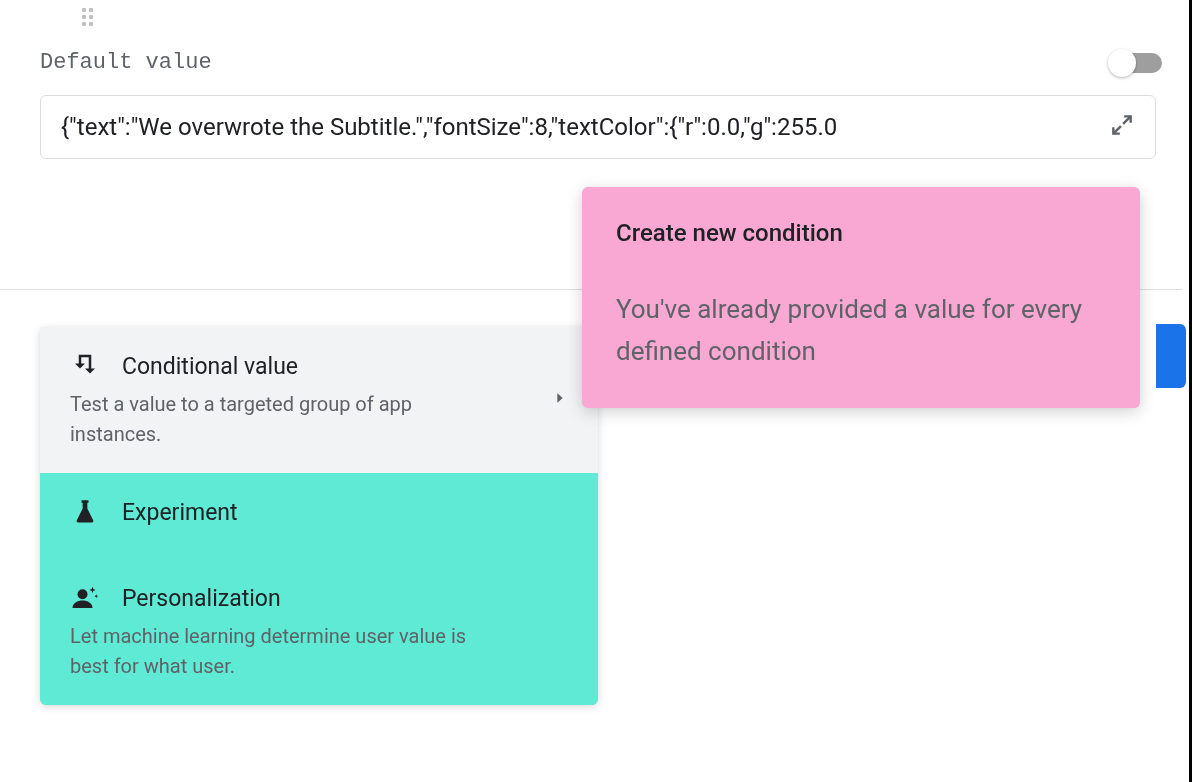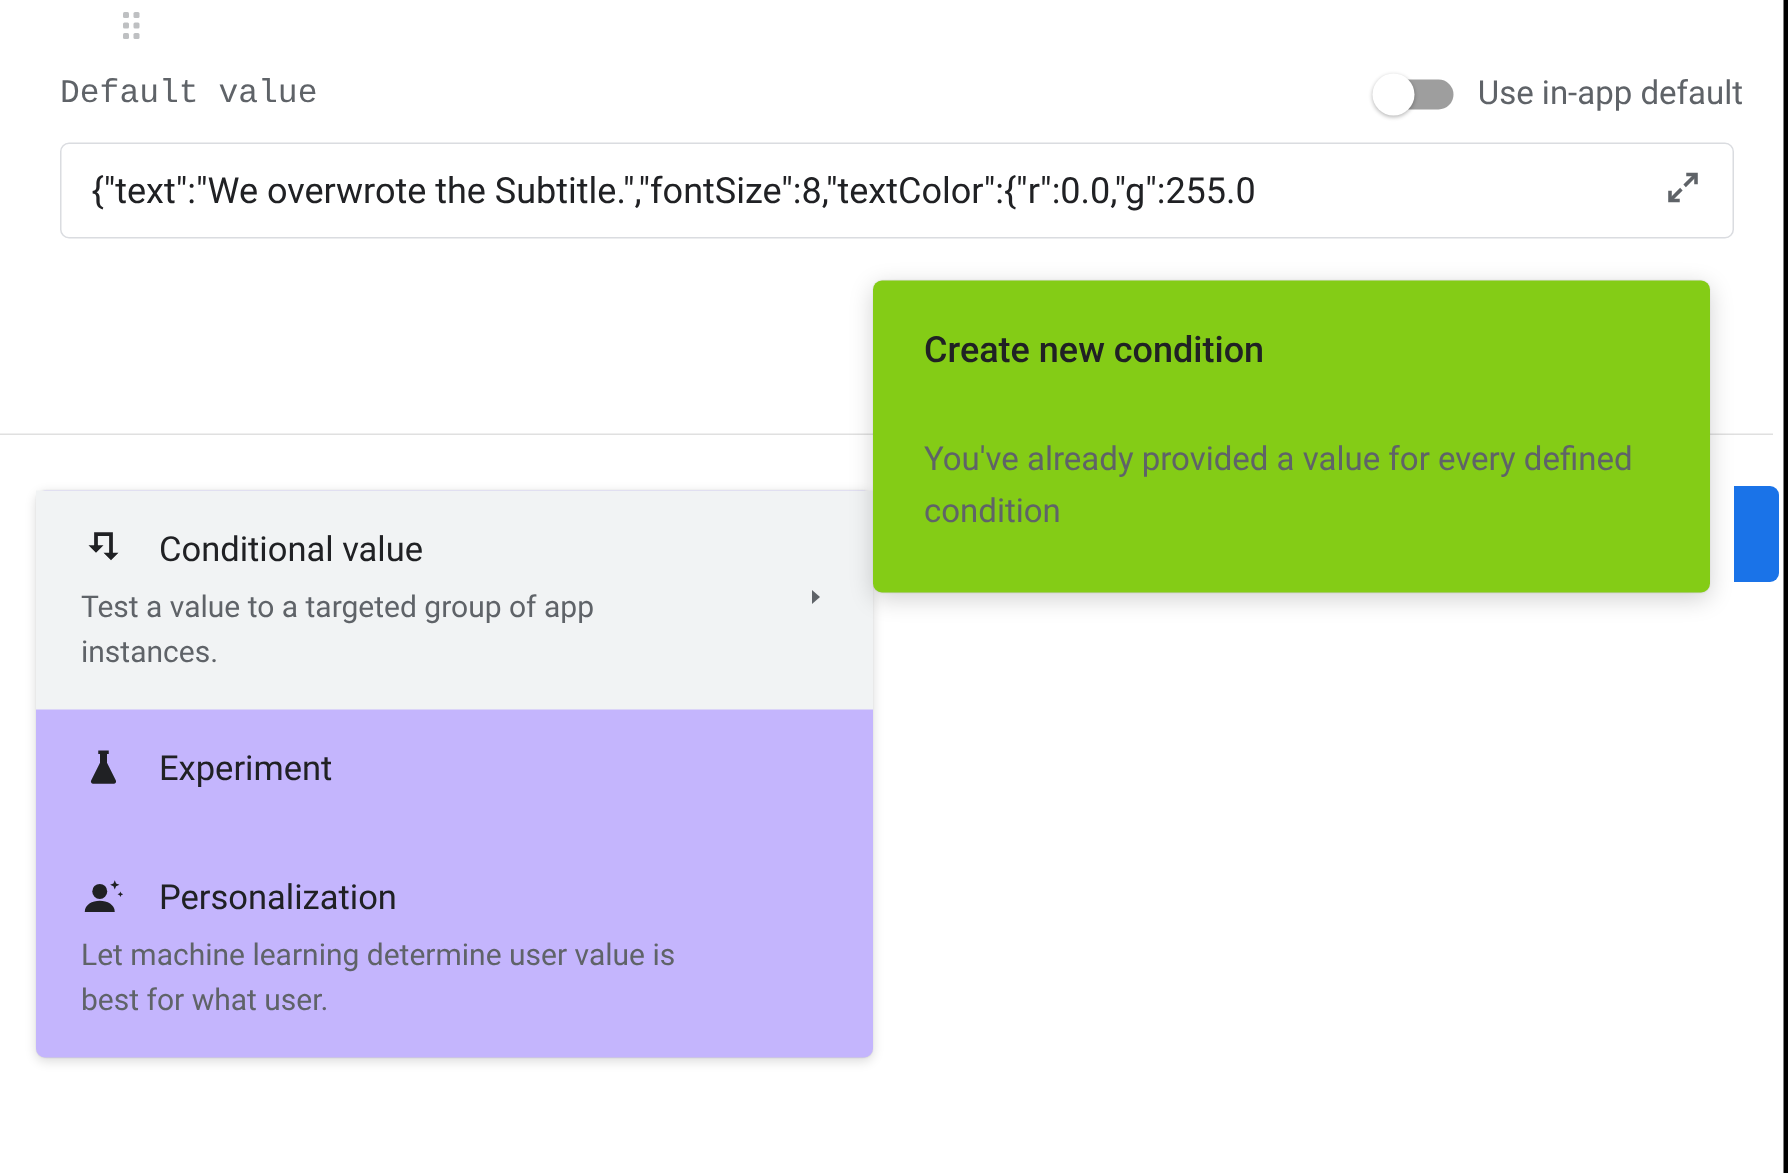--- a/index.html
+++ b/index.html
@@ -115,24 +115,24 @@
       position: absolute;
       right: 6px;
       top: 324px;
       width: 30px;
       height: 64px;
       background: #1a73e8;
       border-radius: 0 6px 6px 0;
     }
     .options-menu {
       position: absolute;
-      left: 24px;
+      left: 40px;
       top: 327px;
       width: 558px;
-      background: #c4b5fd;
+      background: #5eead4;
       border-radius: 6px;
       box-shadow: 0 2px 8px rgba(0,0,0,0.15), 0 0 1px rgba(0,0,0,0.1);
     }
     .menu-item {
       padding: 24px 30px 24px 30px;
       cursor: pointer;
       position: relative;
     }
     .menu-item.highlighted {
       background: #f1f3f4;
@@ -167,33 +167,33 @@
       right: 30px;
       top: 50%;
       transform: translateY(-50%);
       color: #5f6368;
     }
     .tooltip-popup {
       position: absolute;
       left: 582px;
       top: 187px;
       width: 558px;
-      background: #84cc16;
+      background: #f9a8d4;
       border-radius: 6px;
       box-shadow: 0 4px 16px rgba(0,0,0,0.18), 0 0 1px rgba(0,0,0,0.1);
       padding: 32px 34px 36px 34px;
     }
     .tooltip-title {
       font-size: 24px;
       font-weight: 500;
       color: #202124;
       margin-bottom: 42px;
     }
     .tooltip-text {
-      font-size: 22px;
+      font-size: 26px;
       color: #5f6368;
       line-height: 1.6;
     }
     .right-border {
       position: absolute;
       right: 0;
       top: 0;
       bottom: 0;
       width: 3px;
       background: #000;
@@ -217,21 +217,20 @@
     </span>
 </div>
 
 <div class="default-value-section">
   <div class="default-value-header">
     <span class="default-value-label">Default value</span>
     <div class="toggle-group">
       <div class="toggle-switch">
         <div class="toggle-thumb"></div>
       </div>
-      <span class="toggle-label">Use in-app default</span>
     </div>
   </div>
   <div class="value-input-container">
     <span class="value-input-text">{"text":"We overwrote the Subtitle.","fontSize":8,"textColor":{"r":0.0,"g":255.0</span>
     <span class="expand-icon">
       <svg width="26" height="26" viewBox="0 0 24 24" fill="none" stroke="currentColor" stroke-width="2.2">
         <path d="M14 4 L20 4 L20 10"></path>
         <path d="M10 20 L4 20 L4 14"></path>
         <path d="M20 4 L13 11"></path>
         <path d="M4 20 L11 13"></path>

